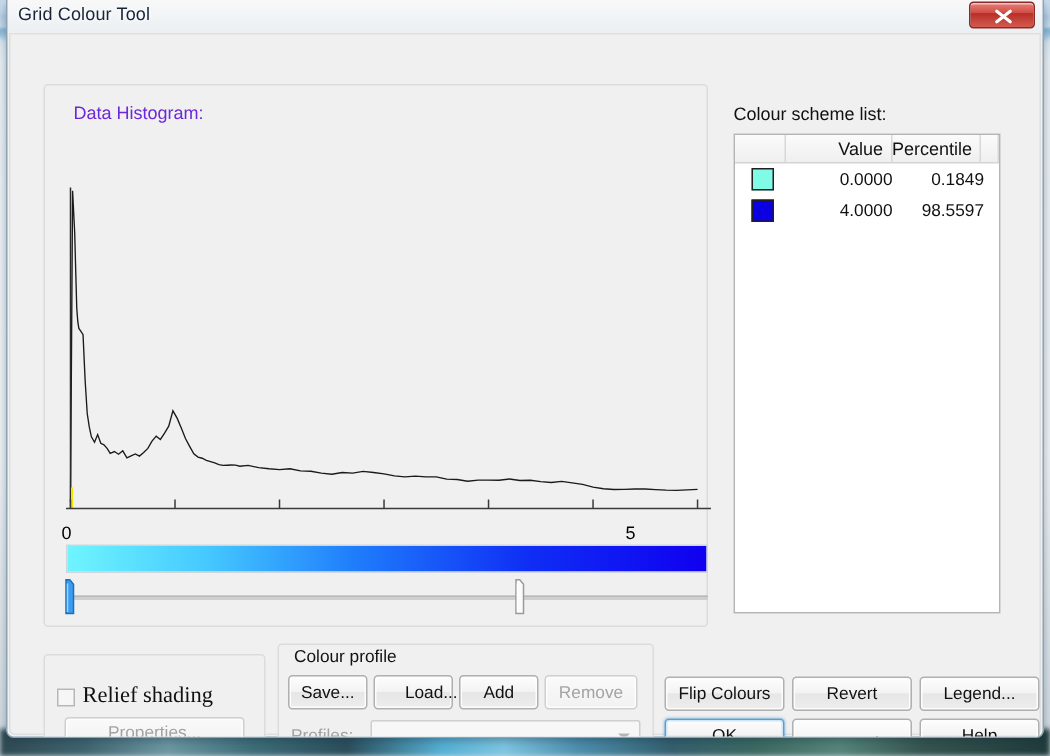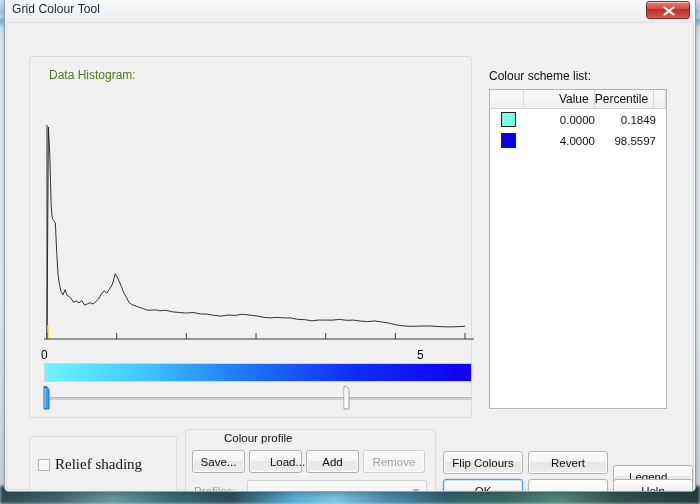--- a/index.html
+++ b/index.html
@@ -115,21 +115,21 @@
     box-shadow: 0 0 0 1px #fdfdfd inset;
   }
   .btn.disabled { color: #a3a3a3; border-color: #cfcfcf;
     background: linear-gradient(to bottom,#fafafa,#f1f1f1); cursor: default; }
   .btn.default {
     border: 1px solid #5a9fd4;
     box-shadow: 0 0 0 1px #cfe6f7 inset, 0 0 2px rgba(60,140,200,.5);
   }
 
   
-  #hist-label { left: 42px; top: 45px; font-size: 12px; color: #4d7c0f; position: absolute; }
+  #hist-label { left: 42px; top: 45px; font-size: 12px; color: #6d28d9; position: absolute; }
   #hist-filename {
     position: absolute; left: 42px; top: 66px;
     font-size: 12.5px; font-weight: bold; color: #000;
     letter-spacing: -.1px;
   }
   #plot {
     position: absolute; left: 37px; top: 98px;
     width: 430px; height: 228px;
   }
   #plot svg { display: block; }
@@ -177,21 +177,21 @@
   #relief-group { left: 22px; top: 413px; width: 148px; height: 60px; }
   #relief-check-row { position: absolute; left: 31px; top: 433px; display: flex; align-items: center; gap: 5px; cursor: pointer; }
   #relief-checkbox {
     width: 12px; height: 12px;
     border: 1px solid #b7b7b7; background: #f6f6f6;
   }
   #relief-text { font-size: 15px; color: #111; font-family: Liberation Serif, serif; }
 
   
   #profile-group { left: 178px; top: 406px; width: 251px; height: 67px; }
-  #profile-label { left: 186px; top: 409px; margin-left: 28px; }
+  #profile-label { left: 186px; top: 409px; }
   #profiles-text { position: absolute; left: 187px; top: 462px; font-size: 11.5px; color: #a3a3a3; }
   #profiles-combo {
     position: absolute; left: 240px; top: 457px; width: 180px; height: 20px;
     background: #f7f7f7; border: 1px solid #cfcfcf; border-radius: 2px;
   }
   #profiles-combo .arrow {
     position: absolute; right: 6px; top: 8px;
     width: 0; height: 0;
     border-left: 4px solid transparent; border-right: 4px solid transparent;
     border-top: 4px solid #b5b5b5;
@@ -310,36 +310,37 @@
         <div class="cs-val">4.0000</div>
         <div class="cs-pct">98.5597</div>
       </div>
     </div>
 
     <div class="panel" id="relief-group"></div>
     <div id="relief-check-row">
       <div id="relief-checkbox"></div>
       <div id="relief-text">Relief shading</div>
     </div>
+    <div class="btn disabled" style="left:36px; top:455px; width:120px; height:22px;">Properties...</div>
 
     <div class="panel" id="profile-group"></div>
     <div class="grouplabel" id="profile-label">Colour profile</div>
 
     <div class="btn" style="left:185px; top:427px; width:53px; height:23px;">Save...</div>
     <div class="btn" style="left:242px; top:427px; width:53px; height:23px;padding-left:24px;">Load...</div>
     <div class="btn" style="left:299px; top:427px; width:53px; height:23px;">Add</div>
     <div class="btn disabled" style="left:356px; top:427px; width:62px; height:23px;">Remove</div>
 
     <div id="profiles-text">Profiles:</div>
     <div id="profiles-combo">
       <span class="arrow"></span>
     </div>
 
     <div class="btn" style="left:436px; top:428px; width:80px; height:23px;">Flip Colours</div>
     <div class="btn" style="left:521px; top:428px; width:80px; height:23px;">Revert</div>
-    <div class="btn" style="left:606px; top:428px; width:80px; height:23px;margin-top:14px;">Legend...</div>
+    <div class="btn" style="left:606px; top:428px; width:80px; height:23px;">Legend...</div>
 
     <div class="btn default" style="left:436px; top:456px; width:80px; height:23px;">OK</div>
     <div class="btn" style="left:521px; top:456px; width:80px; height:34px;">Cancel</div>
     <div class="btn" style="left:606px; top:456px; width:80px; height:23px;">Help</div>
 
   </div>
 </div>
 
 </body></html>

